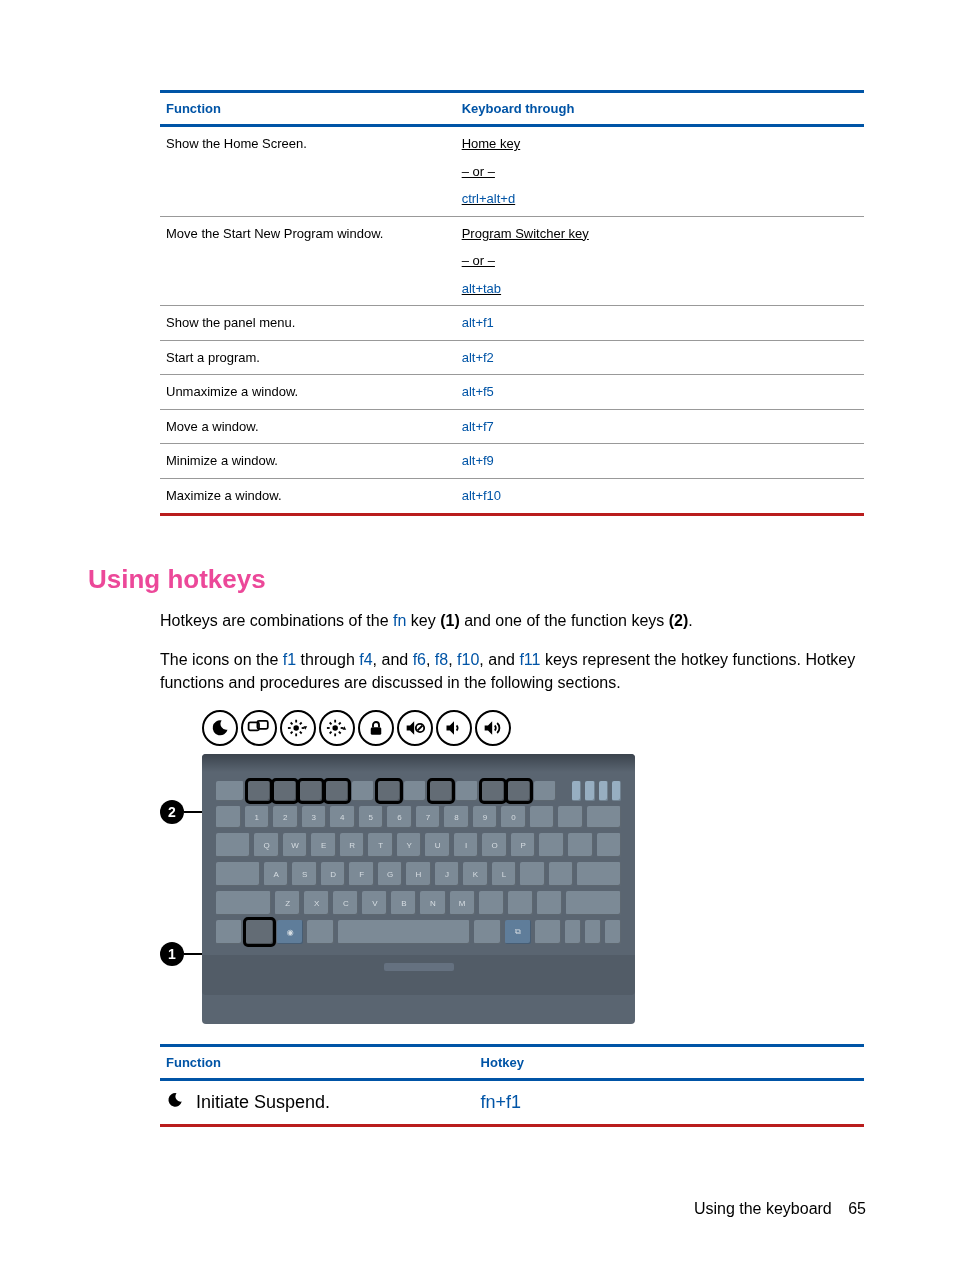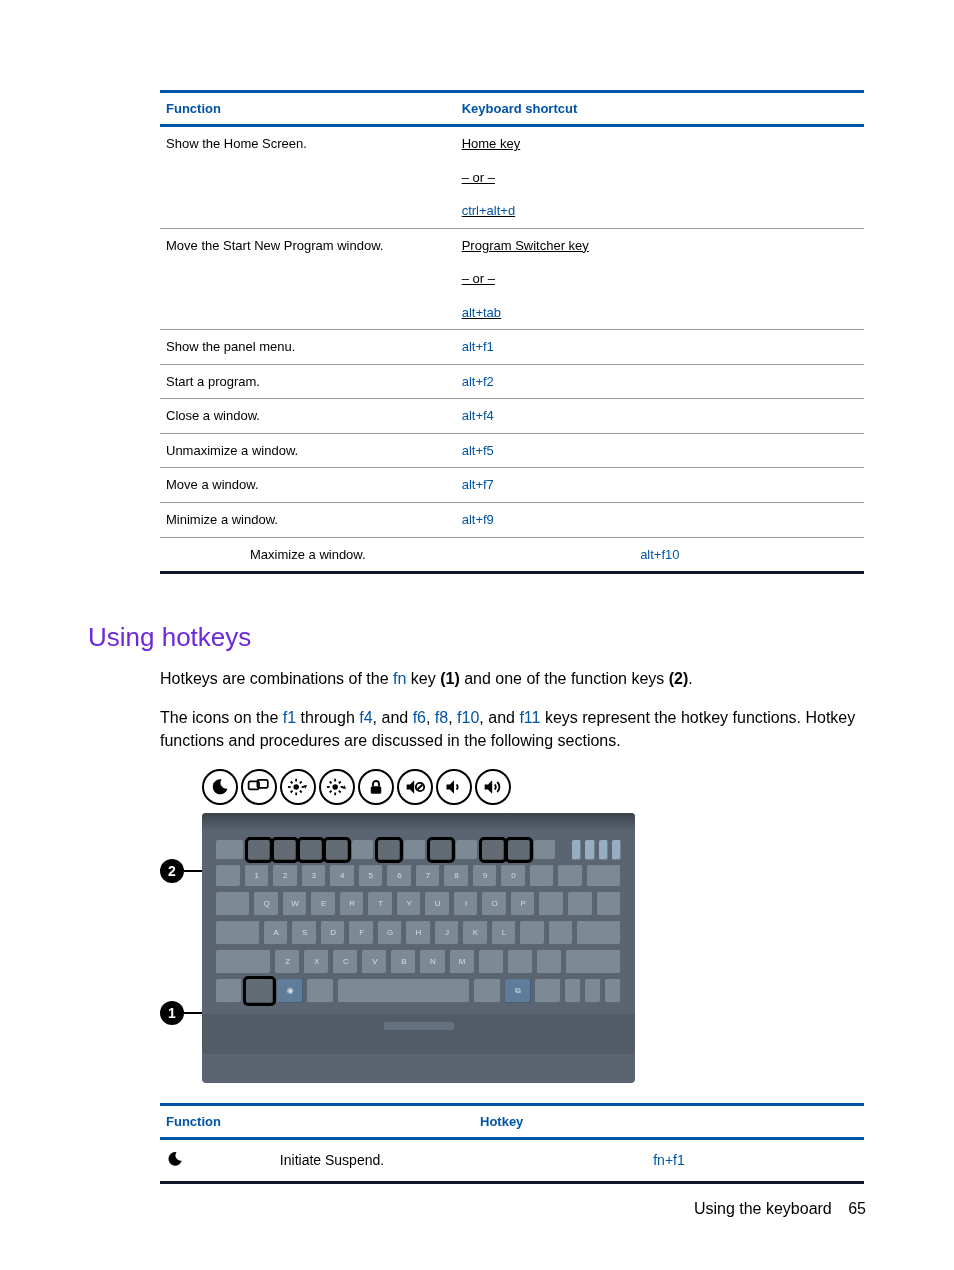--- a/index.html
+++ b/index.html
@@ -30,33 +30,33 @@
     padding: 8px 6px;
     font-size: 13px;
   }
   table.shortcut tbody td {
     padding: 8px 6px;
     vertical-align: top;
     font-size: 13px;
     line-height: 1.35;
   }
   .thick-top { border-top: 3px solid #0054a6; }
-  .thick-bottom { border-bottom: 3px solid #0f172a; text-align: center; }
+  .thick-bottom { border-bottom: 3px solid #b91c1c; }
   .thin-top { border-top: 1px solid #999; }
   .blue { color: #0054a6; }
   .col-func { width: 42%; }
   .col-key { width: 58%; }
 
   .multi-line { line-height: 2; text-decoration: underline; }
-  .multi-line .opt { display: block; margin-top: 16px; }
+  .multi-line .opt { display: block; margin-top: 10px; }
 
   h2.section {
-    color: #6d28d9;
+    color: #ec4899;
     font-size: 26px;
-    font-weight: normal;
+    font-weight: bold;
     margin: 48px 0 14px 0;
   }
 
   .paragraph {
     font-size: 16px;
     line-height: 1.45;
     margin: 0 0 16px 72px;
     width: 704px;
   }
 
@@ -183,21 +183,21 @@
   table.hotkey thead th {
     text-align: left;
     font-weight: bold;
     color: #0054a6;
     padding: 8px 6px;
     font-size: 13px;
   }
   table.hotkey tbody td {
     padding: 10px 6px;
     vertical-align: middle;
-    font-size: 14px;
+    font-size: 18px;
   }
   .col-icon { width: 32px; }
   .row-icon {
     width: 18px;
     height: 18px;
     display: inline-block;
   }
 
   .footer {
     position: absolute;
@@ -213,43 +213,39 @@
 <div class="page">
 
   <table class="shortcut">
     <colgroup>
         <col class="col-func">
         <col class="col-key">
       </colgroup>
     <thead>
       <tr class="thick-top">
         <th>Function</th>
-        <th>Keyboard shortcut</th>
+        <th>Keyboard through</th>
       </tr>
     </thead>
     <tbody>
         <tr class="thick-top">
           <td>Show the Home Screen.</td>
           <td class="multi-line"><span>Home key</span><span class="opt">– or –</span><span class="blue opt">ctrl+alt+d</span></td>
         </tr>
         <tr class="thin-top">
           <td>Move the Start New Program window.</td>
           <td class="multi-line"><span>Program Switcher key</span><span class="opt">– or –</span><span class="blue opt">alt+tab</span></td>
         </tr>
         <tr class="thin-top">
           <td>Show the panel menu.</td>
           <td><span class="blue">alt+f1</span></td>
         </tr>
         <tr class="thin-top">
           <td>Start a program.</td>
           <td><span class="blue">alt+f2</span></td>
-        </tr>
-        <tr class="thin-top">
-          <td>Close a window.</td>
-          <td><span class="blue">alt+f4</span></td>
         </tr>
         <tr class="thin-top">
           <td>Unmaximize a window.</td>
           <td><span class="blue">alt+f5</span></td>
         </tr>
         <tr class="thin-top">
           <td>Move a window.</td>
           <td><span class="blue">alt+f7</span></td>
         </tr>
         <tr class="thin-top">

